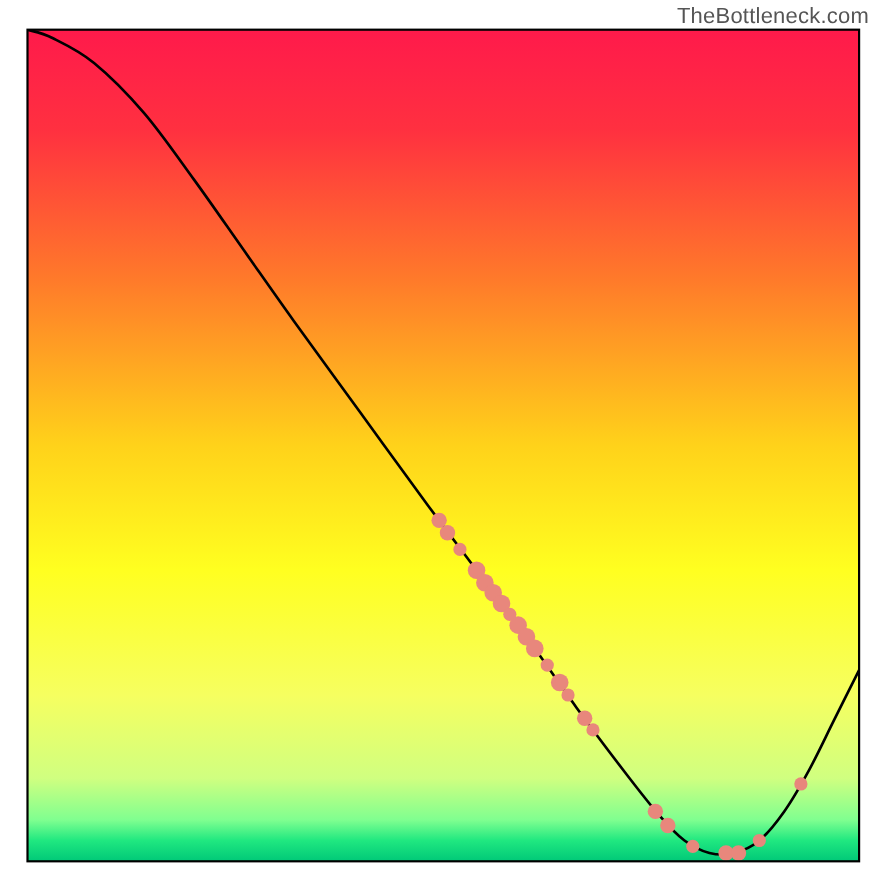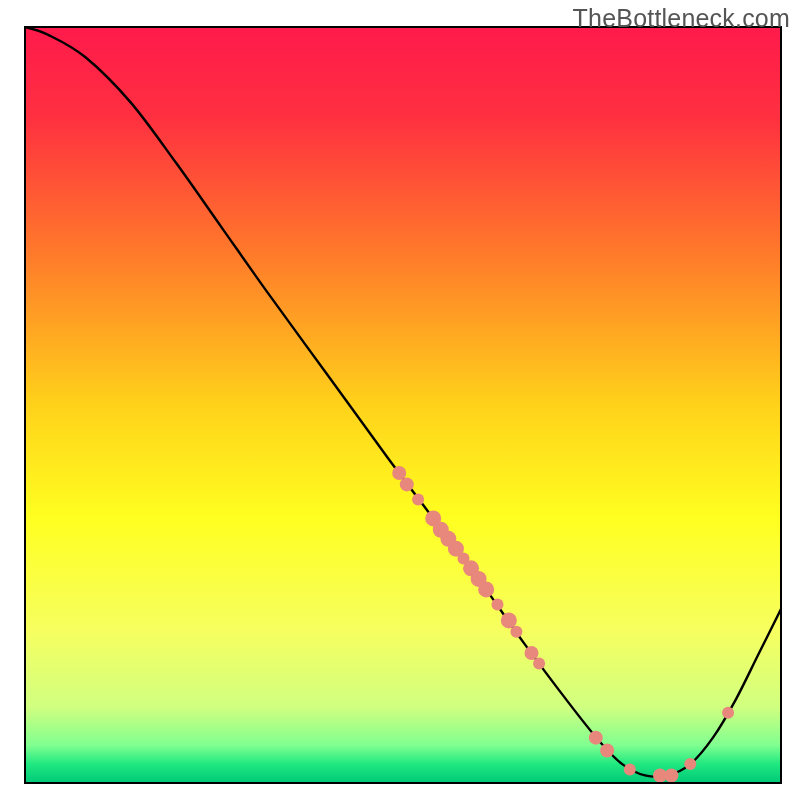--- a/index.html
+++ b/index.html
@@ -12,21 +12,21 @@
   }
   .chart-container {
     position: relative;
     width: 800px;
     height: 800px;
   }
   .watermark {
     position: absolute;
     top: 4px;
     right: 10px;
-    font-size: 25px;
+    font-size: 20px;
     font-weight: 500;
     color: #555;
     z-index: 10;
     letter-spacing: 0.2px;
   }
   svg {
     display: block;
   }
 </style>
 </head>

